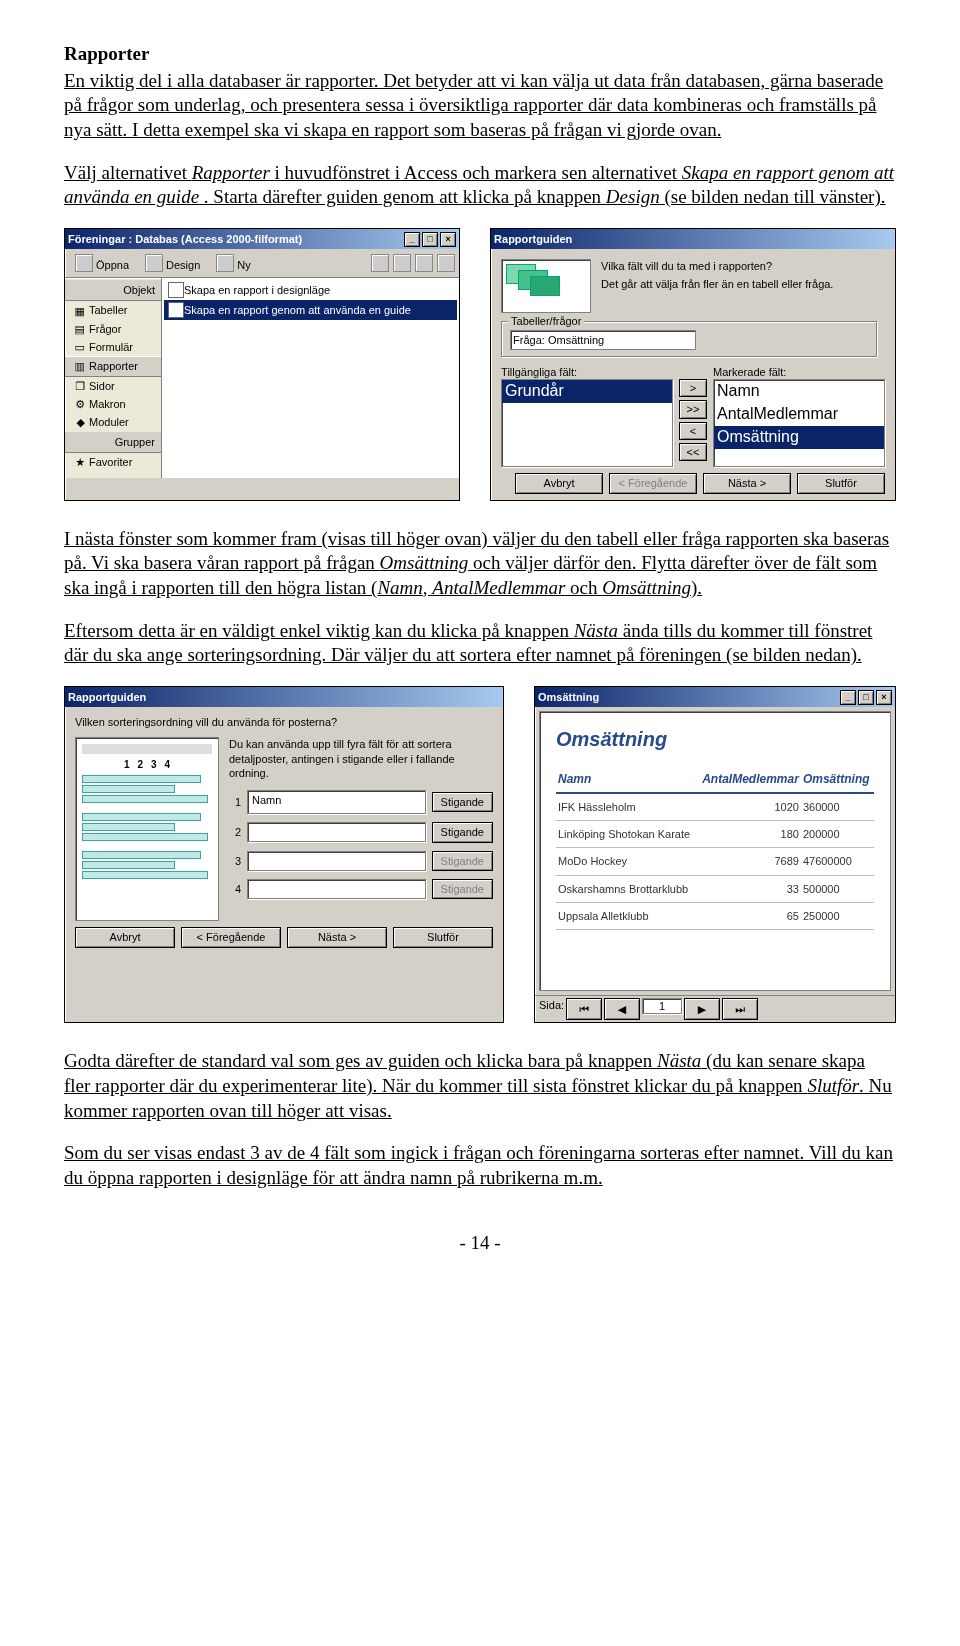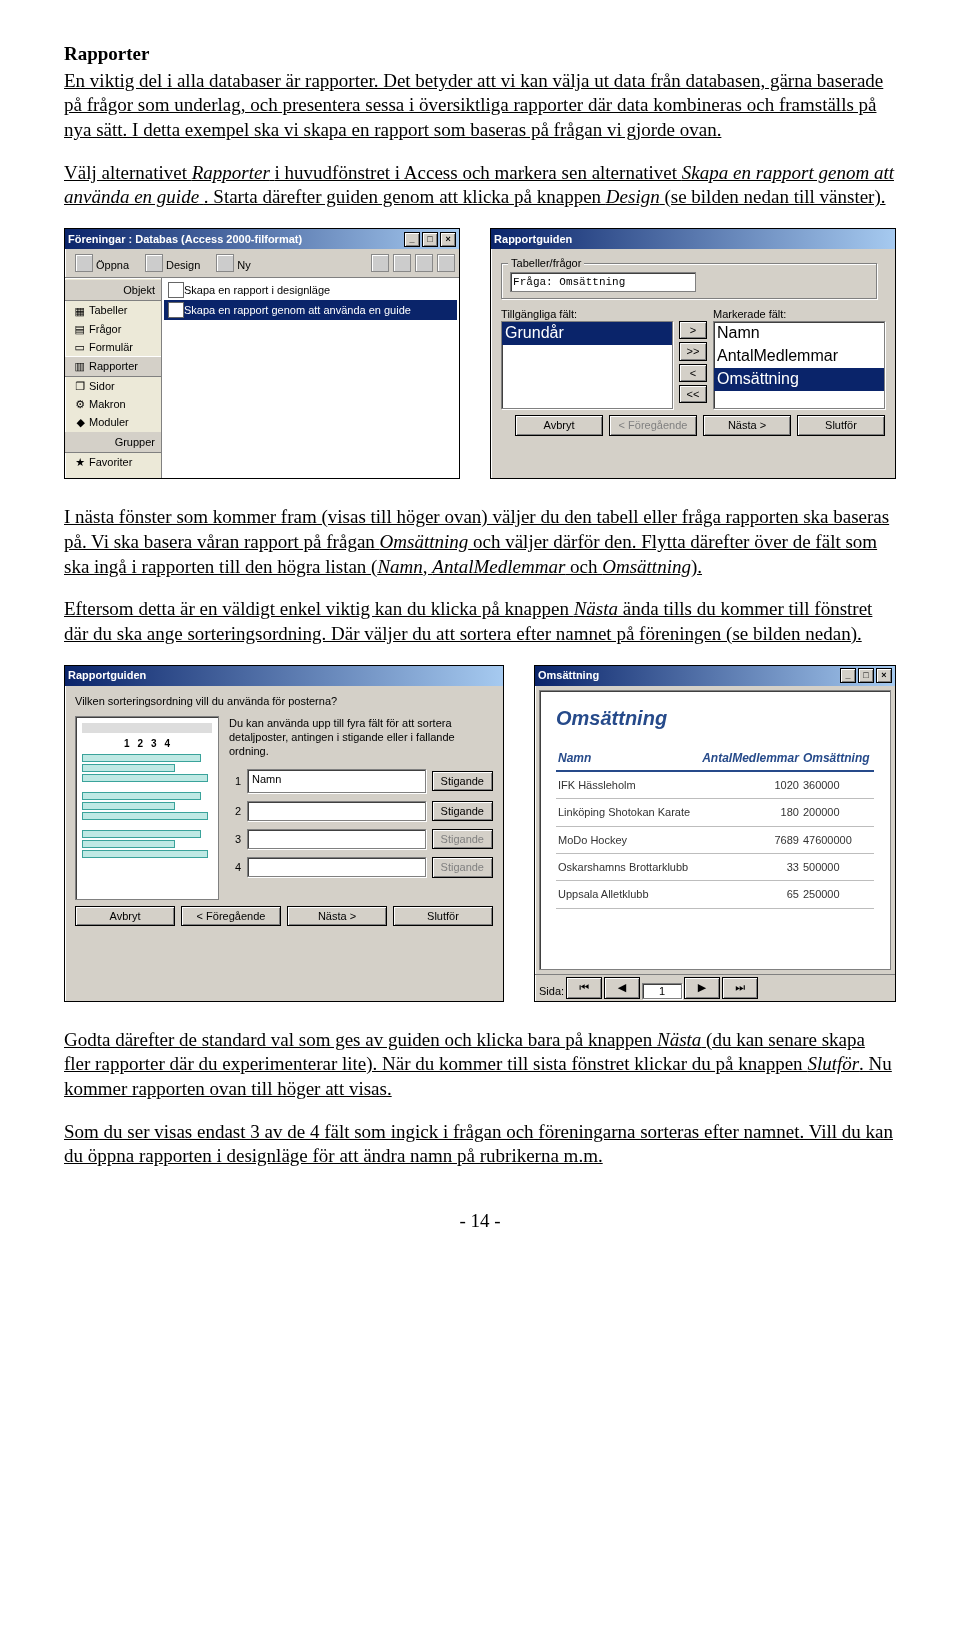--- a/index.html
+++ b/index.html
@@ -143,21 +143,21 @@
     border: 1px solid #808080;
     box-shadow: 1px 1px 0 #fff, inset 1px 1px 0 #fff;
     padding: 8px 8px 6px 8px; margin: 4px 8px 8px 0; position:relative;
   }
   .fig2 .grpLabel {
     position: absolute; top: -8px; left: 6px;
     background: #d4d0c8; padding: 0 3px; font-size:11px;
   }
   .fig2 select, .fig2 .comboLook {
     width: 180px; height: 18px;
-    font-family: Liberation Mono, monospace; font-size: 11px;
+    font-family: Liberation Sans, sans-serif; font-size: 11px;
     background:#fff;border:1px solid #808080;
     box-shadow: inset 1px 1px 0 #404040;
     padding:0 2px; display:flex;align-items:center;
   }
   .fig2 .twoLists { display:flex; gap:6px; align-items:flex-start;}
   .fig2 .listCol { flex:1; }
   .fig2 .listBox {
     height: 86px; overflow:auto; font-size:16px;
   }
   .fig2 .listBox .opt{padding:1px 3px;}
@@ -201,21 +201,21 @@
   .fig4 thead th{
     color:#264a8a;font-style:italic;font-weight:bold;text-align:left;
     border-bottom:2px solid #264a8a;padding:4px 2px;font-size:12px;
   }
   .fig4 tbody td{
     border-bottom:1px solid #bdbdbd;padding:6px 2px;
     color:#333;
   }
   .fig4 tbody td.num{text-align:right;}
   .fig4 .nav{
-    display:flex;align-items:flex-end;gap:2px;
+    display:flex;align-items:flex-start;gap:2px;
     padding:2px 4px;border-top:1px solid #808080;font-size:11px;
   }
   .fig4 .nav .nbtn{
     width:18px;height:16px;display:inline-flex;align-items:center;justify-content:center;
   }
   .fig4 .nav .pginput{
     width:38px;height:14px;text-align:center;
   }
 
   .page-footer{
@@ -316,20 +316,31 @@
           </div>
       </div>
     </div>
   </div>
 
   <div class="win fig2">
     <div class="titlebar">
       <span>Rapportguiden</span>
     </div>
     <div class="content">
+      <div class="topRow">
+        <div class="wizicon">
+          <div class="sheet s1"></div>
+            <div class="sheet s2"></div>
+            <div class="sheet s3"></div>
+        </div>
+        <div style="flex:1">
+          <div>Vilka fält vill du ta med i rapporten?</div>
+          <div style="margin-top:4px;">Det går att välja från fler än en tabell eller fråga.</div>
+        </div>
+      </div>
       <div class="grp">
         <div class="grpLabel">Tabeller/frågor</div>
         <div class="comboLook">
             <span>Fråga: Omsättning</span>
           </div>
       </div>
       <div class="twoLists">
         <div class="listCol">
           <div>Tillgängliga fält:</div>
           <div class="inset listBox">

